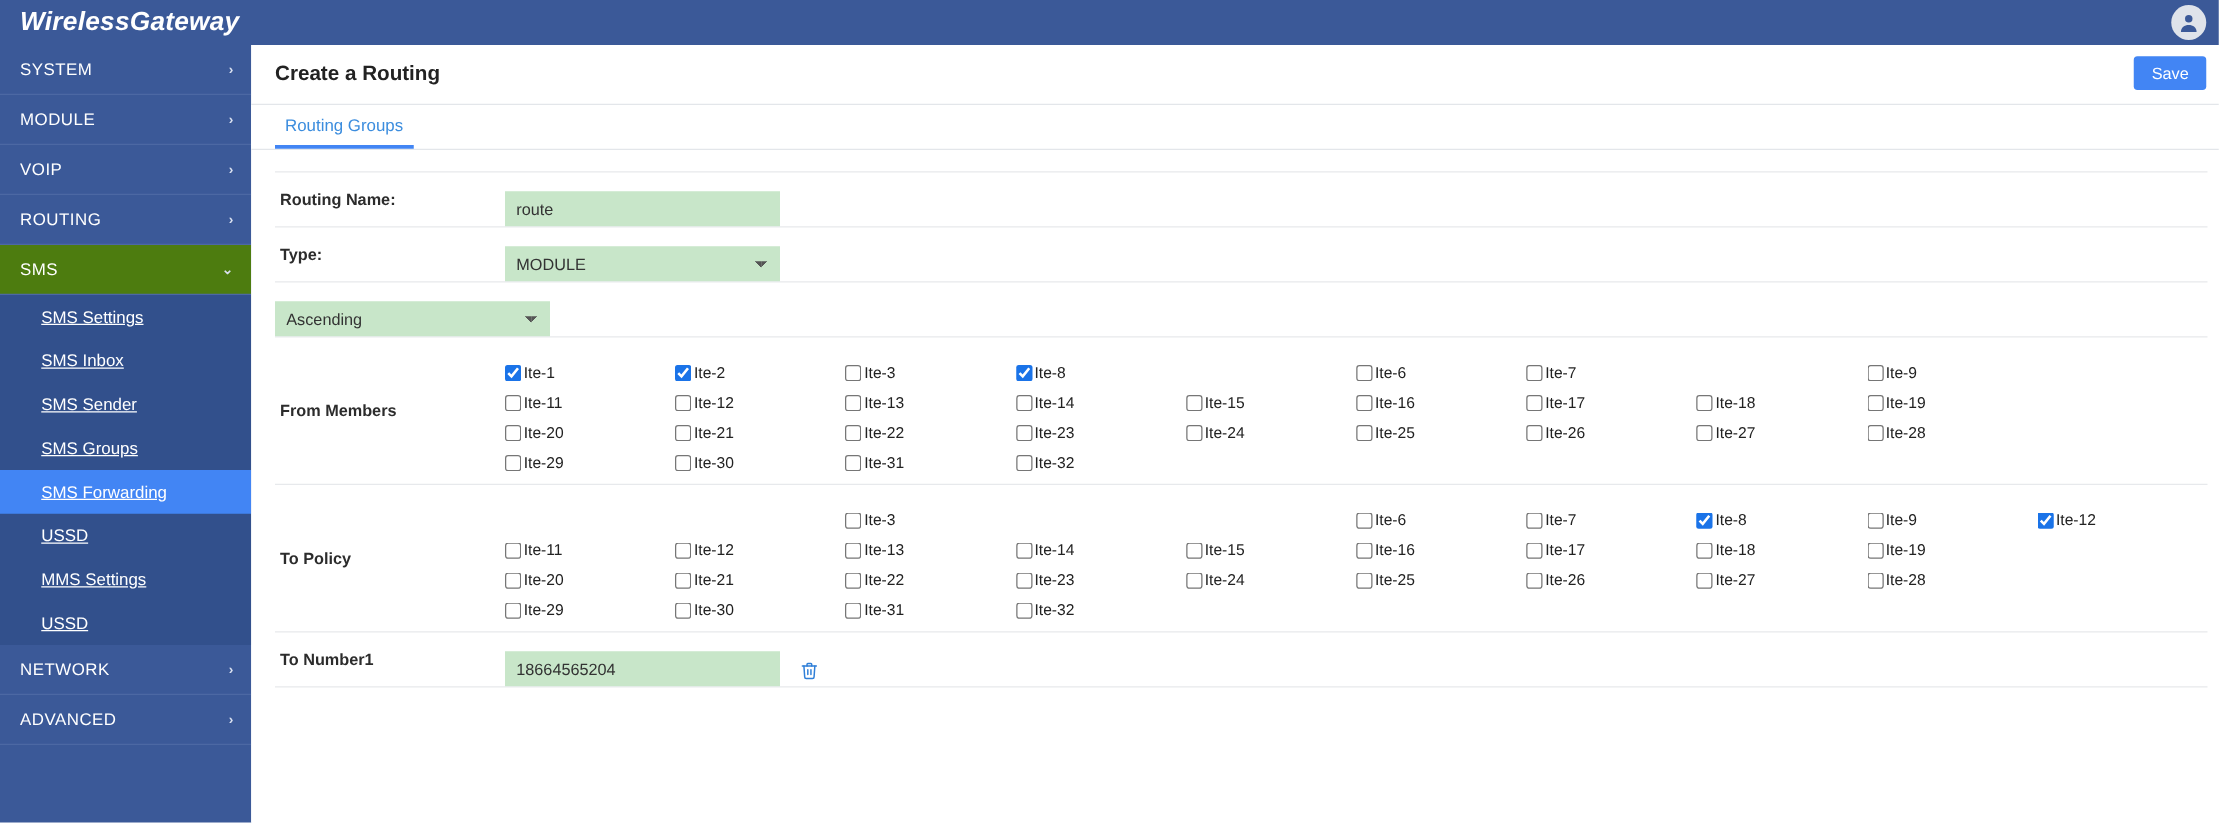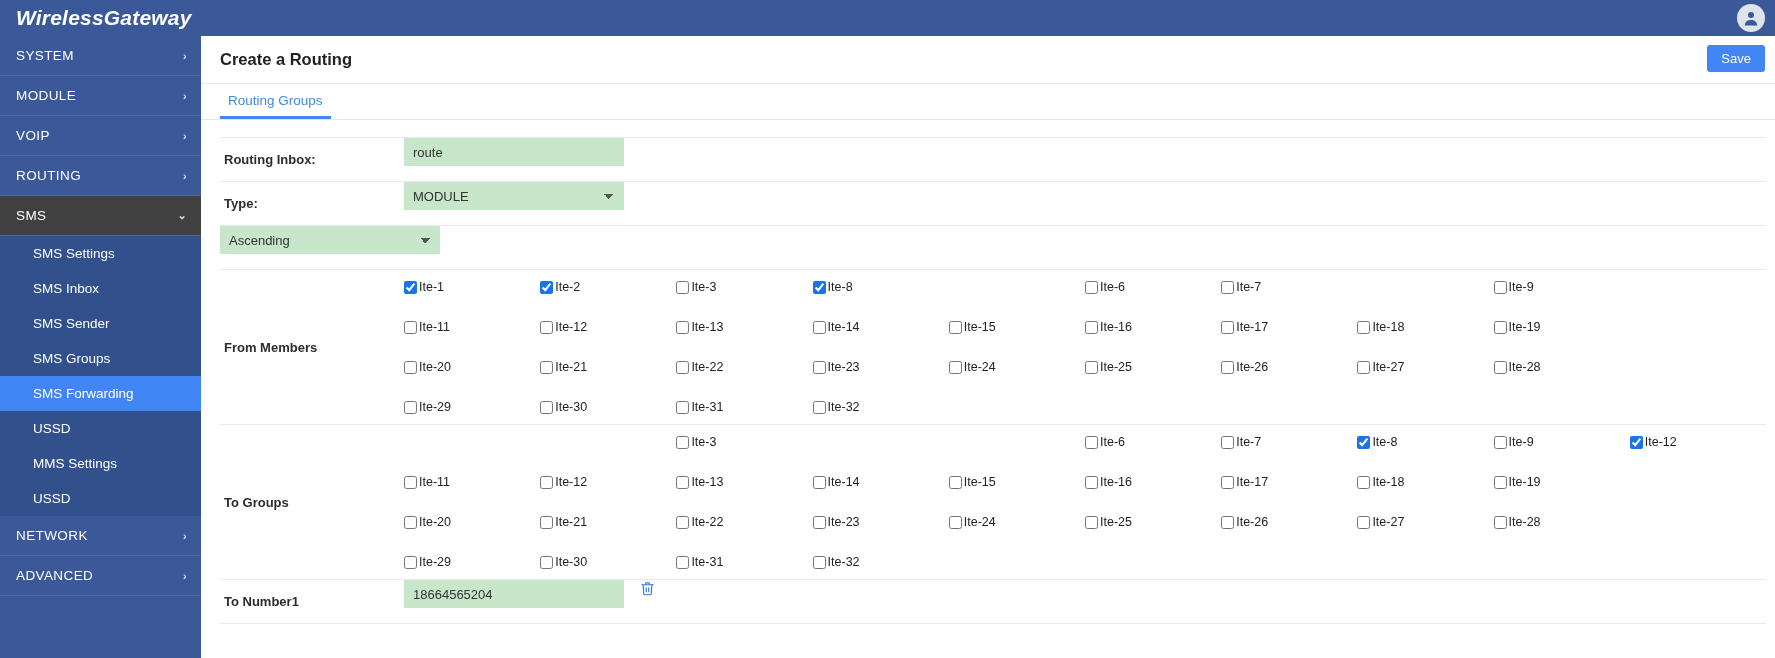--- a/index.html
+++ b/index.html
@@ -45,30 +45,31 @@
   .nav-top {
     height: 40px;
     display: flex; align-items: center; justify-content: space-between;
     padding: 0 14px 0 16px;
     color: #ffffff;
     font-size: 13.5px;
     letter-spacing: .4px;
     border-bottom: 1px solid #4c68a3;
     cursor: pointer;
   }
-  .nav-top.open { background: #404040; }
+  .nav-top.open { background: #4d7c0f; }
   .chev { font-size: 11px; color: #d9e0ef; font-weight: bold; }
   .sub-wrap { background: #32508c; }
   .nav-sub {
     height: 35px;
     display: flex; align-items: center;
     padding-left: 33px;
     color: #ffffff;
     font-size: 13.5px;
     cursor: pointer;
+    text-decoration: underline;
   }
   .nav-sub.active { background: #4285f4; }
 
   
   .content {
     position: absolute; top: 36px; left: 201px;
     width: 1574px; height: 622px;
     background: #ffffff;
   }
   .page-head {
@@ -113,21 +114,21 @@
     border-bottom: 1px solid #e7e9ec;
     min-height: 44px;
   }
   .flabel {
     width: 184px;
     flex: 0 0 184px;
     display: flex; align-items: center;
     font-size: 13px; font-weight: bold; color: #2c2c2c;
     padding-left: 4px;
   }
-  .fctl { flex: 1; display: flex; align-items: flex-start; }
+  .fctl { flex: 1; display: flex; align-items: flex-end; }
 
   .inp {
     width: 220px; height: 28px;
     background: #c8e6c9;
     border: none; outline: none;
     font-family: inherit; font-size: 13px; color: #333;
     padding: 0 9px;
   }
   select.inp {
     -webkit-appearance: none; appearance: none;
@@ -142,21 +143,22 @@
     padding-right: 26px;
   }
   select.inp::-ms-expand { display: none; }
 
   .members-row { min-height: 96px; padding: 8px 0; align-items: center; }
   .members-row .flabel { align-items: center; }
   .grid {
     flex: 1;
     display: grid;
     grid-template-columns: repeat(10, 1fr);
-    row-gap: 22px;
+    row-gap: 6px;
+    margin-top: 11px;
   }
   .cell {
     display: flex; align-items: center;
     font-size: 12.5px; color: #222;
     height: 18px;
   }
   .cell input[type=checkbox] {
     margin: 0 2px 0 0;
     width: 13px; height: 13px;
     accent-color: #1a73e8;
@@ -256,21 +258,21 @@
     <button class="save-btn">Save</button>
   </div>
 
   <div class="tabbar">
     <div class="tab">Routing Groups</div>
   </div>
 
   <div class="form">
 
     <div class="frow">
-      <div class="flabel">Routing Inbox:</div>
+      <div class="flabel">Routing Name:</div>
       <div class="fctl">
         <input class="inp" type="text" value="route" style="">
       </div>
     </div>
 
     <div class="frow">
       <div class="flabel">Type:</div>
       <div class="fctl">
         <select class="inp" id="type-select"><option value="MODULE">MODULE</option></select>
       </div>
@@ -442,21 +444,21 @@
             <span></span>
           </label>
           <label class="cell empty">
             <input type="checkbox" style="">
             <span></span>
           </label>
         </div>
     </div>
 
     <div class="frow members-row">
-      <div class="flabel">To Groups</div>
+      <div class="flabel">To Policy</div>
       <div class="grid" id="to-grid">
           <label class="cell empty">
             <input type="checkbox" style="">
             <span></span>
           </label>
           <label class="cell empty">
             <input type="checkbox" style="">
             <span></span>
           </label>
           <label class="cell">

